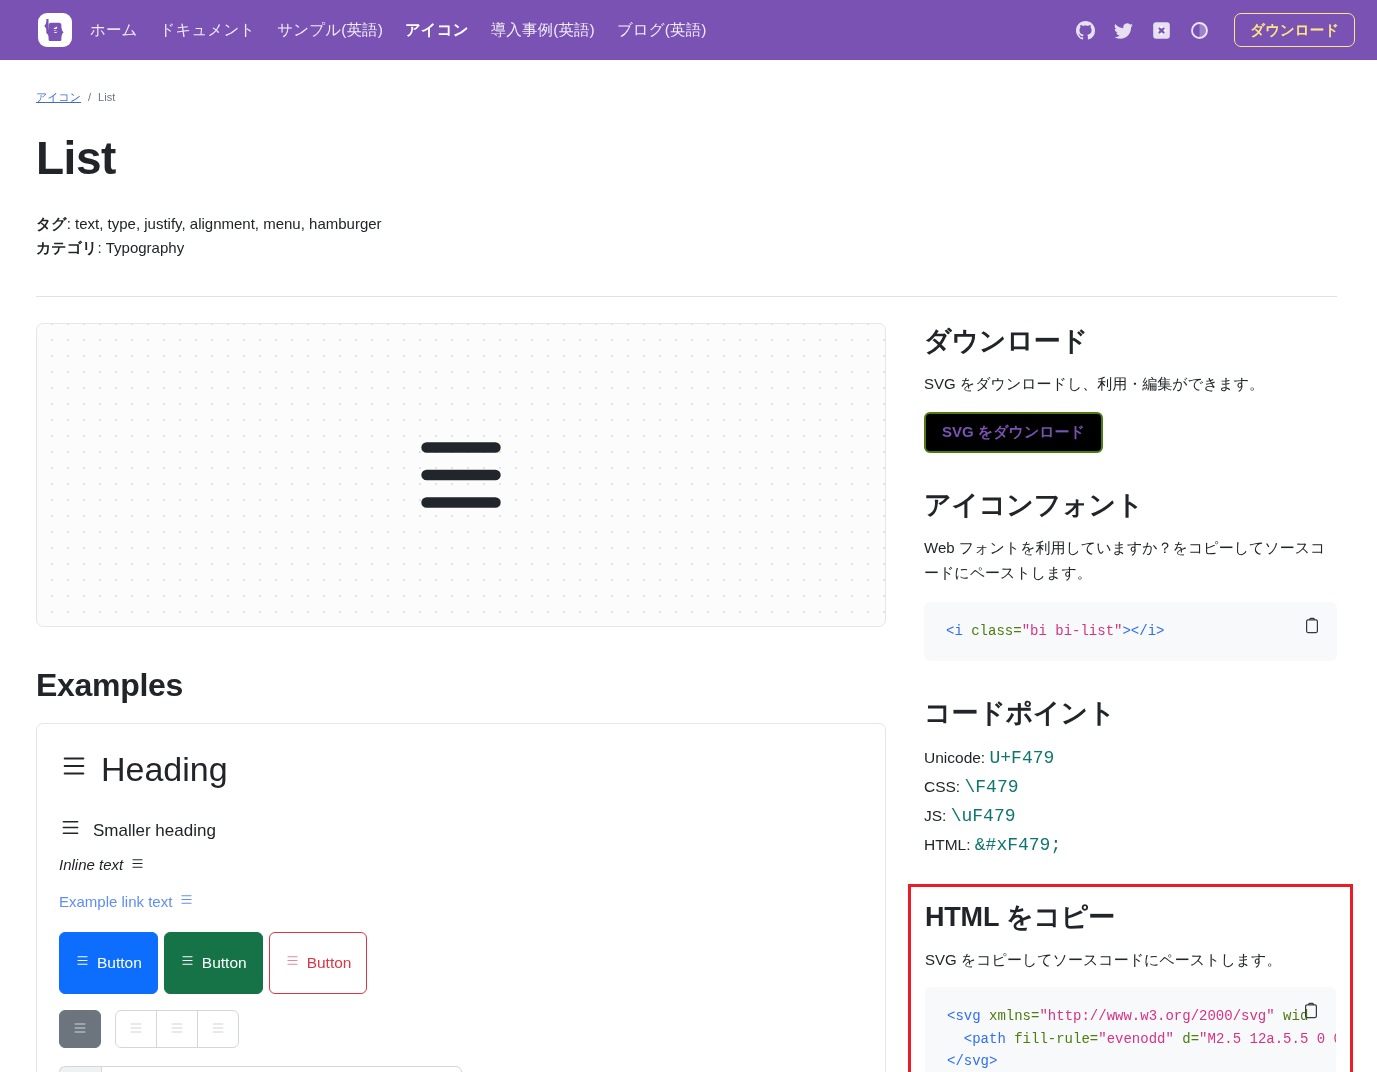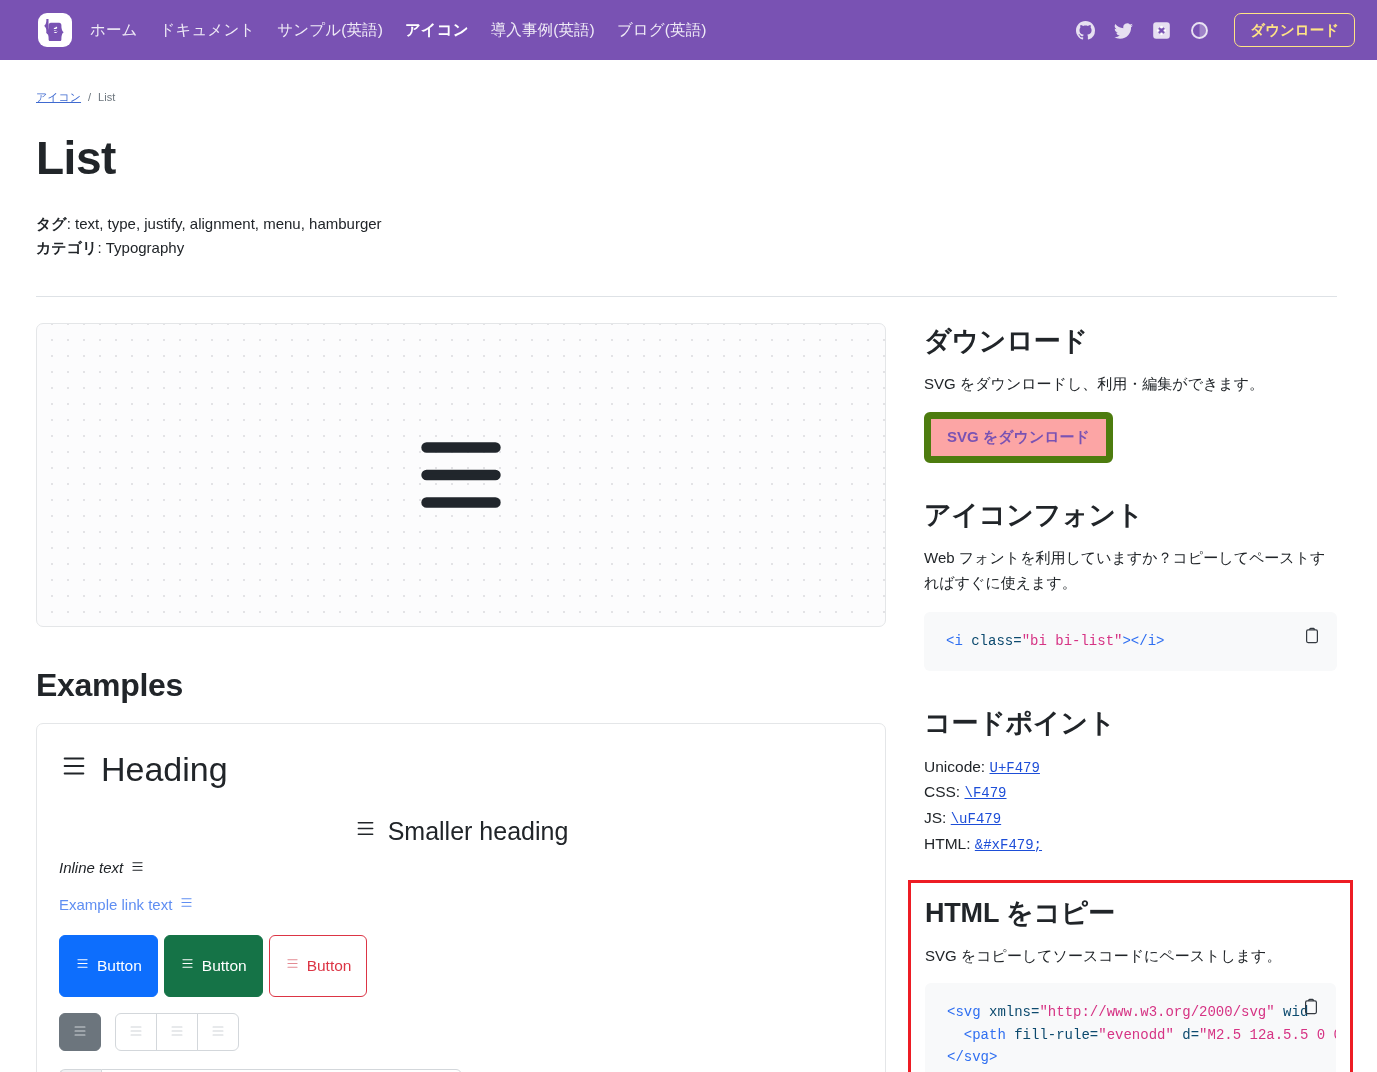--- a/index.html
+++ b/index.html
@@ -110,21 +110,21 @@
 
   .card {
     border: 1px solid #e4e6e8;
     border-radius: 7px;
     background: #fff;
     margin-top: 19px;
     padding: 24px 22px 30px 22px;
     height: 390px;
   }
   .ex-h1 { font-size: 34px; font-weight: normal; margin: 0 0 0 0; display: flex; align-items: center; gap: 12px; line-height: 1.25; }
-  .ex-h3 { font-size: 25px; font-weight: normal; margin: 26px 0 0 0; display: flex; align-items: center; gap: 11px; line-height: 1.25; justify-content: center; }
+  .ex-h3 { font-size: 17px; font-weight: normal; margin: 26px 0 0 0; display: flex; align-items: center; gap: 11px; line-height: 1.25; }
   .ex-p  { font-size: 15px; margin: 12px 0 0 0; display: flex; gap: 7px; font-style: italic; }
   .ex-a  { font-size: 15px; margin: 18px 0 0 0; display: flex; align-items: center; gap: 7px; color: #5f8ef2; text-decoration: none; }
 
   .btn-row { display: flex; gap: 6px; margin-top: 22px; }
   .btn {
     display: inline-flex; align-items: center; gap: 7px;
     border-radius: 6px;
     font-size: 15.5px;
     padding: 20px 15px;
     border: 1px solid transparent;
@@ -178,23 +178,23 @@
   
   .rh {
     font-size: 27px; font-weight: bold;
     margin: 0 0 13px 0; letter-spacing: -.2px;
   }
   .rh.second { margin-top: 34px; }
   .rp { font-size: 15px; line-height: 1.65; margin: 0 0 16px 0; color: #212529; }
 
   .btn-outline-purple {
     display: inline-block;
-    border: 7px solid #4d7c0f;
+    border: 2px solid #4d7c0f;
     color: #7952b3;
-    background: #fca5a5;
+    background: #000000;
     border-radius: 6px;
     padding: 9px 16px;
     font-size: 15px;
     font-weight: bold;
     cursor: pointer;
     font-family: inherit;
   }
 
   .codebox {
     position: relative;
@@ -208,26 +208,26 @@
   }
   .copy-btn {
     position: absolute; top: 14px; right: 14px;
     width: 20px; height: 20px;
     color: #343a40;
     cursor: pointer;
     background: transparent; border: none; padding: 0;
   }
   .copy-btn svg { display: block; }
   .tok-tag  { color: #2f6ff1; }
-  .tok-attr { color: #0c4a6e; }
+  .tok-attr { color: #4d7c0f; }
   .tok-str  { color: #d63384; }
   .tok-punc { color: #2f6ff1; }
 
   .cp-list { font-size: 15.5px; line-height: 1.62; }
-  .cp-val { color: #1d4ed8; font-size: 14px; text-decoration: underline; }
+  .cp-val { color: #0f766e; font-size: 18px; }
 
   .highlight-box {
     border: 3px solid #ed1c24;
     padding: 12px 14px 14px 14px;
     margin-top: 24px;
     margin-left: -16px;
     margin-right: -16px;
   }
   .highlight-box .rh { margin-top: 0; }
   .highlight-box .rp { margin-bottom: 14px; }
@@ -430,21 +430,21 @@
       </div>
     </div>
 
     <div class="col-right">
 
       <h2 class="rh">ダウンロード</h2>
       <p class="rp">SVG をダウンロードし、利用・編集ができます。</p>
       <button class="btn-outline-purple">SVG をダウンロード</button>
 
       <h2 class="rh second">アイコンフォント</h2>
-      <p class="rp">Web フォントを利用していますか？コピーしてペーストすればすぐに使えます。</p>
+      <p class="rp">Web フォントを利用していますか？をコピーしてソースコードにペーストします。</p>
       <div class="codebox mono"><span class="tok-punc">&lt;</span><span class="tok-tag">i </span><span class="tok-attr">class=</span><span class="tok-str">"bi bi-list"</span><span class="tok-punc">&gt;&lt;/i&gt;</span><button class="copy-btn"><svg width="18" height="18" viewBox="0 0 16 16" fill="none" stroke="currentColor" stroke-width="1.1" aria-hidden="true">
               <rect x="3.2" y="2.6" width="9.6" height="11.2" rx="1.3"></rect>
               <path d="M6 2.6V1.9a.7.7 0 0 1 .7-.7h2.6a.7.7 0 0 1 .7.7v.7"></path>
             </svg></button></div>
 
       <h2 class="rh second">コードポイント</h2>
       <div class="cp-list">
         <div><span>Unicode:</span> <span class="cp-val mono">U+F479</span></div>
         <div><span>CSS:</span> <span class="cp-val mono">\F479</span></div>
         <div><span>JS:</span> <span class="cp-val mono">\uF479</span></div>

